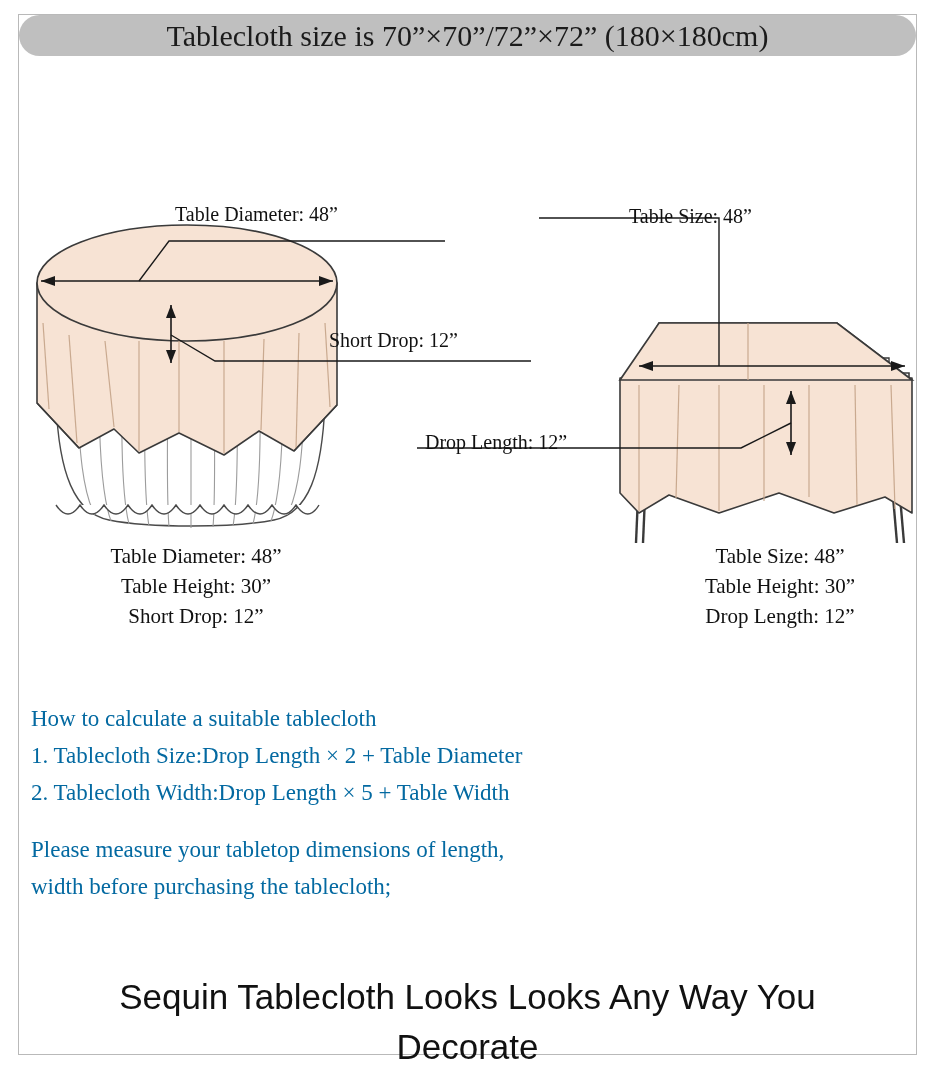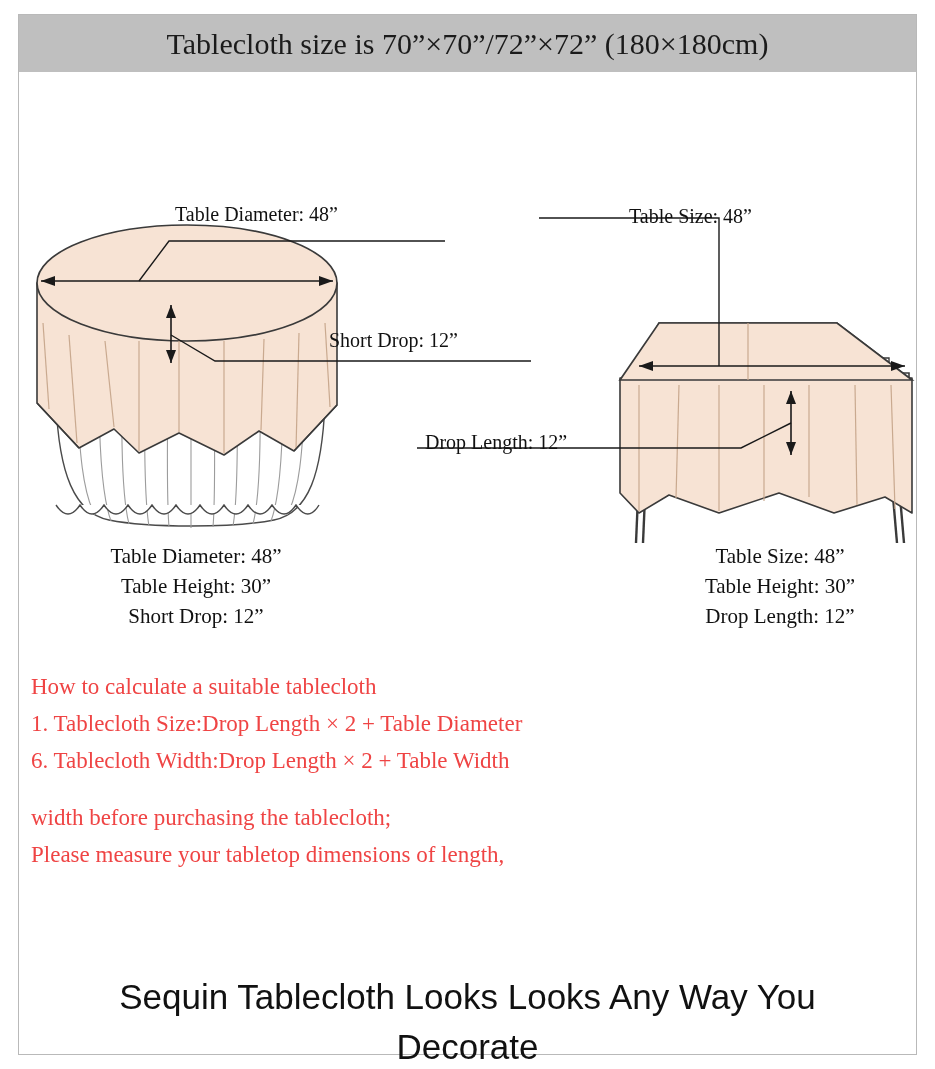--- a/index.html
+++ b/index.html
@@ -33,26 +33,27 @@
     border: 1px solid #b9b9b9;
     box-sizing: border-box;
   }
 
   
   .banner {
     position: absolute;
     left: 19px;
     top: 15px;
     width: 897px;
-    height: 57px;
+    height: 41px;
     background: #bfbfbf;
     display: flex;
     align-items: center;
     justify-content: center;
     box-sizing: border-box;
+    border-radius: 22px;
   }
   .banner-title {
     font-size: 30px;
     font-family: "Liberation Serif", serif;
     color: #1b1b1b;
     letter-spacing: 0px;
     white-space: nowrap;
   }
 
   
@@ -85,26 +86,26 @@
     line-height: 30px;
     color: #111;
     white-space: nowrap;
   }
   .caption div { white-space: nowrap; }
 
   
   .body-text {
     position: absolute;
     left: 31px;
-    top: 668px;
+    top: 700px;
     width: 870px;
     font-family: "Liberation Serif", serif;
     font-size: 23px;
     line-height: 37px;
-    color: #ef4444;
+    color: #0369a1;
   }
   .body-text .gap { height: 20px; }
 
   .footer-title {
     position: absolute;
     left: 19px;
     top: 972px;
     width: 897px;
     text-align: center;
     font-family: "Liberation Sans", sans-serif;
@@ -249,24 +250,24 @@
     <div class="caption" style="left:626px; top:468px; width:270px;">
       <div>Table Size: 48”</div>
       <div>Table Height: 30”</div>
       <div>Drop Length: 12”</div>
     </div>
   </div>
 
   <div class="body-text">
     <div>How to calculate a suitable tablecloth</div>
     <div>1. Tablecloth Size:Drop Length × 2 + Table Diameter</div>
-    <div>6. Tablecloth Width:Drop Length × 2 + Table Width</div>
+    <div>2. Tablecloth Width:Drop Length × 5 + Table Width</div>
     <div class="gap"></div>
+    <div>Please measure your tabletop dimensions of length,</div>
     <div>width before purchasing the tablecloth;</div>
-    <div>Please measure your tabletop dimensions of length,</div>
   </div>
 
   <div class="footer-title">
     <div>Sequin Tablecloth Looks Looks Any Way You</div>
     <div>Decorate</div>
   </div>
 
 </div>
 
 </body></html>

